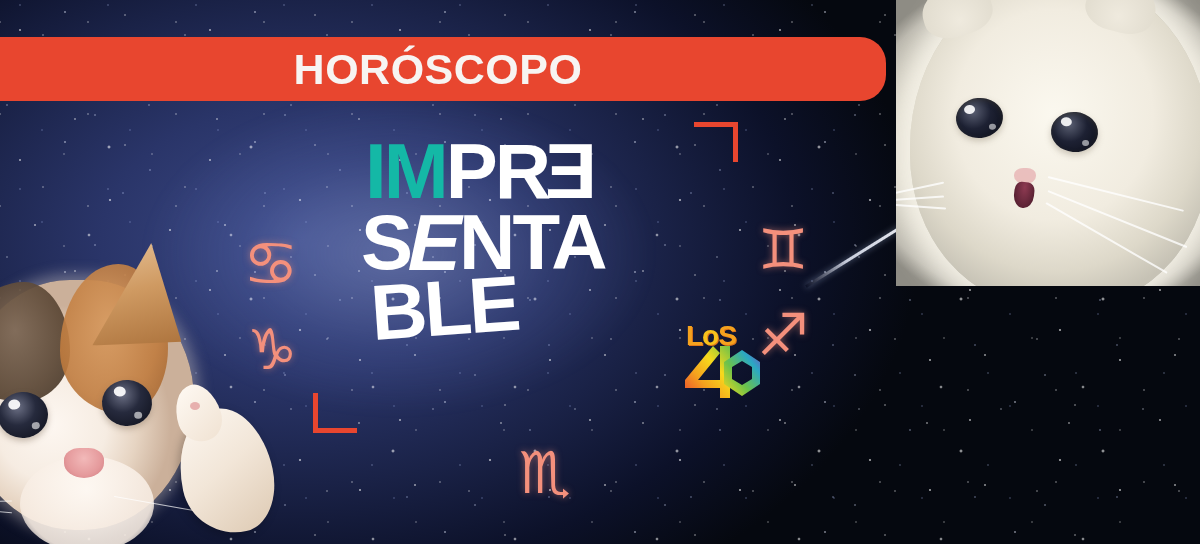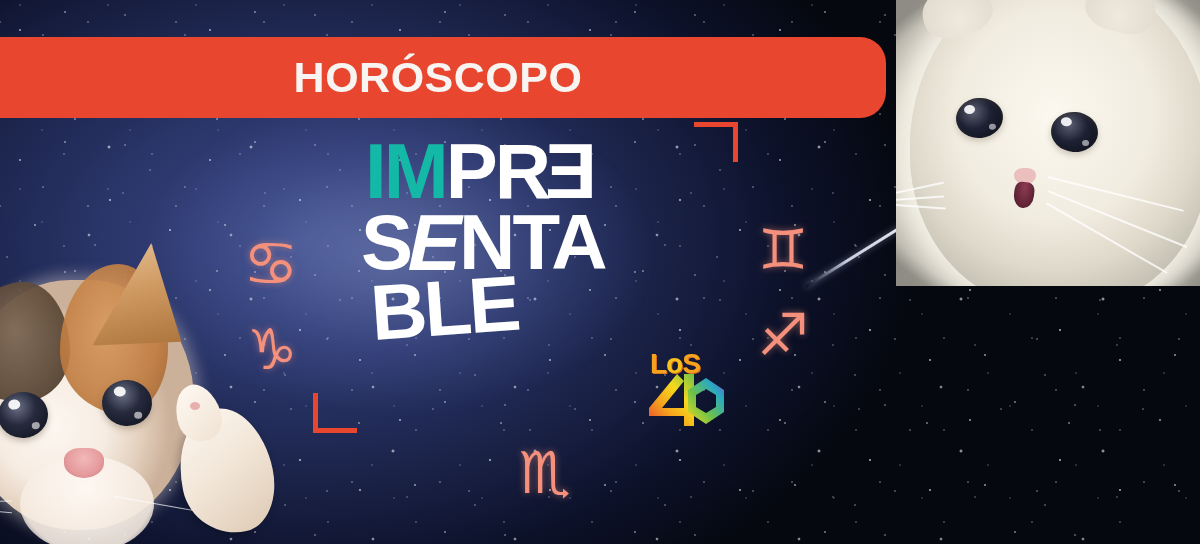--- a/index.html
+++ b/index.html
@@ -78,21 +78,21 @@
       #d9f5cf 78%,
       #35d13f 96%,
       rgba(53,209,63,0) 100%);
     filter:blur(.4px);
     box-shadow:0 0 6px rgba(200,220,255,.45);
   }
 
   
   .banner{
     position:absolute;left:0;top:37px;
-    width:886px;height:81px;
+    width:886px;height:64px;
     background:#e8462f;
     border-radius:0 26px 26px 0;
     display:flex;align-items:center;justify-content:center;
     box-sizing:border-box;
     padding-right:10px;
   }
   .banner-title{
     color:#f7f4f2;
     font-size:43px;
     font-weight:bold;
@@ -141,24 +141,23 @@
     text-shadow:0 0 7px rgba(244,144,124,.55);
   }
   .zod-cancer{left:243px;top:233px;font-size:62px;}
   .zod-capricorn{left:247px;top:322px;font-size:56px;}
   .zod-gemini{left:758px;top:222px;font-size:56px;}
   .zod-sagittarius{left:757px;top:306px;font-size:58px;}
   .zod-scorpio{left:519px;top:444px;font-size:58px;}
 
   
   .los40{
-    position:absolute;left:644px;top:322px;
+    position:absolute;left:680px;top:322px;
     width:86px;height:76px;
     user-select:none;
-    margin-top:28px;
   }
   .los40 .los-txt{
     position:absolute;left:6px;top:-2px;
     font-size:28px;font-weight:bold;
     font-family:"Liberation Sans",sans-serif;
     color:#f5a21e;
     letter-spacing:-1px;
     text-shadow:1px 1px 0 #e0781a;
   }
   .los40 .los-txt .o-lc{color:#f7c21c;}

